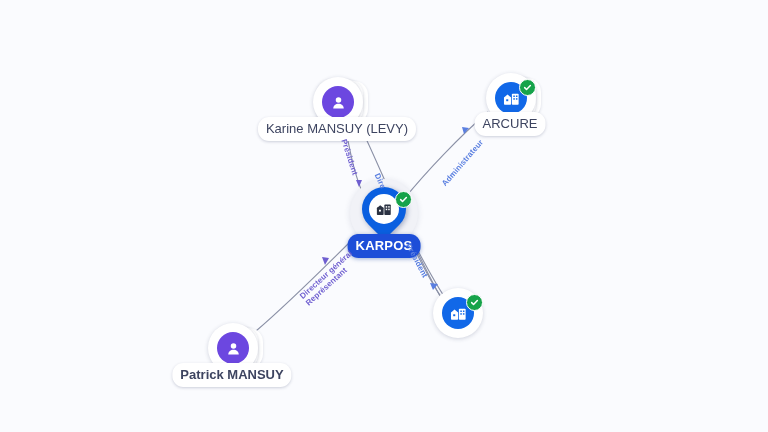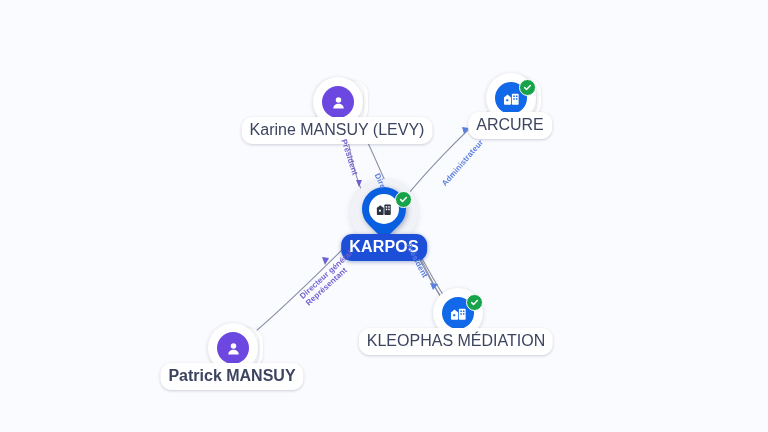--- a/index.html
+++ b/index.html
@@ -114,21 +114,21 @@
   }
   .check svg { display: block; }
 
   
   .label {
     position: absolute;
     transform: translateX(-50%);
     white-space: nowrap;
     background: #ffffff;
     color: #3d4460;
-    font-size: 16px;
+    font-size: 13px;
     line-height: 1;
     padding: 5px 8px 6px 8px;
     border-radius: 11px;
     box-shadow: 0 1px 3px rgba(40,50,90,.22);
   }
   .label.primary {
     background: #1d4ed8;
     color: #ffffff;
     font-weight: 700;
     letter-spacing: .2px;
@@ -250,21 +250,20 @@
           <rect x="5.3" y="13" width="2.6" height="2.4" fill="#1168e8"></rect>
         </svg>
       </div>
     </div>
     <div class="check" style="left:8px; top:-19px;">
       <svg width="9" height="9" viewBox="0 0 12 12">
         <path d="M2.2 6.2 L4.7 8.7 L9.8 3.4" fill="none" stroke="#ffffff" stroke-width="2" stroke-linecap="round" stroke-linejoin="round"></path>
       </svg>
     </div>
   </div>
-  <div class="label" style="left:456px; top:328px;">KLEOPHAS MÉDIATION</div>
 
   <div class="node" style="left:233px; top:348px;">
     <div class="stack" style="left:-10px; top:-20px; width:40px; height:40px;"></div>
     <div class="stack" style="left:-15px; top:-21px; width:40px; height:42px;"></div>
     <div class="stack" style="left:-19px; top:-22px; width:40px; height:44px;"></div>
     <div class="disc-wrap">
       <div class="disc person">
         <svg width="17" height="17" viewBox="0 0 24 24">
           <circle cx="12" cy="8.4" r="3.9" fill="#ffffff"></circle>
           <path d="M4.6 20.5 C4.6 15.9 8 13.6 12 13.6 C16 13.6 19.4 15.9 19.4 20.5 Z" fill="#ffffff"></path>

